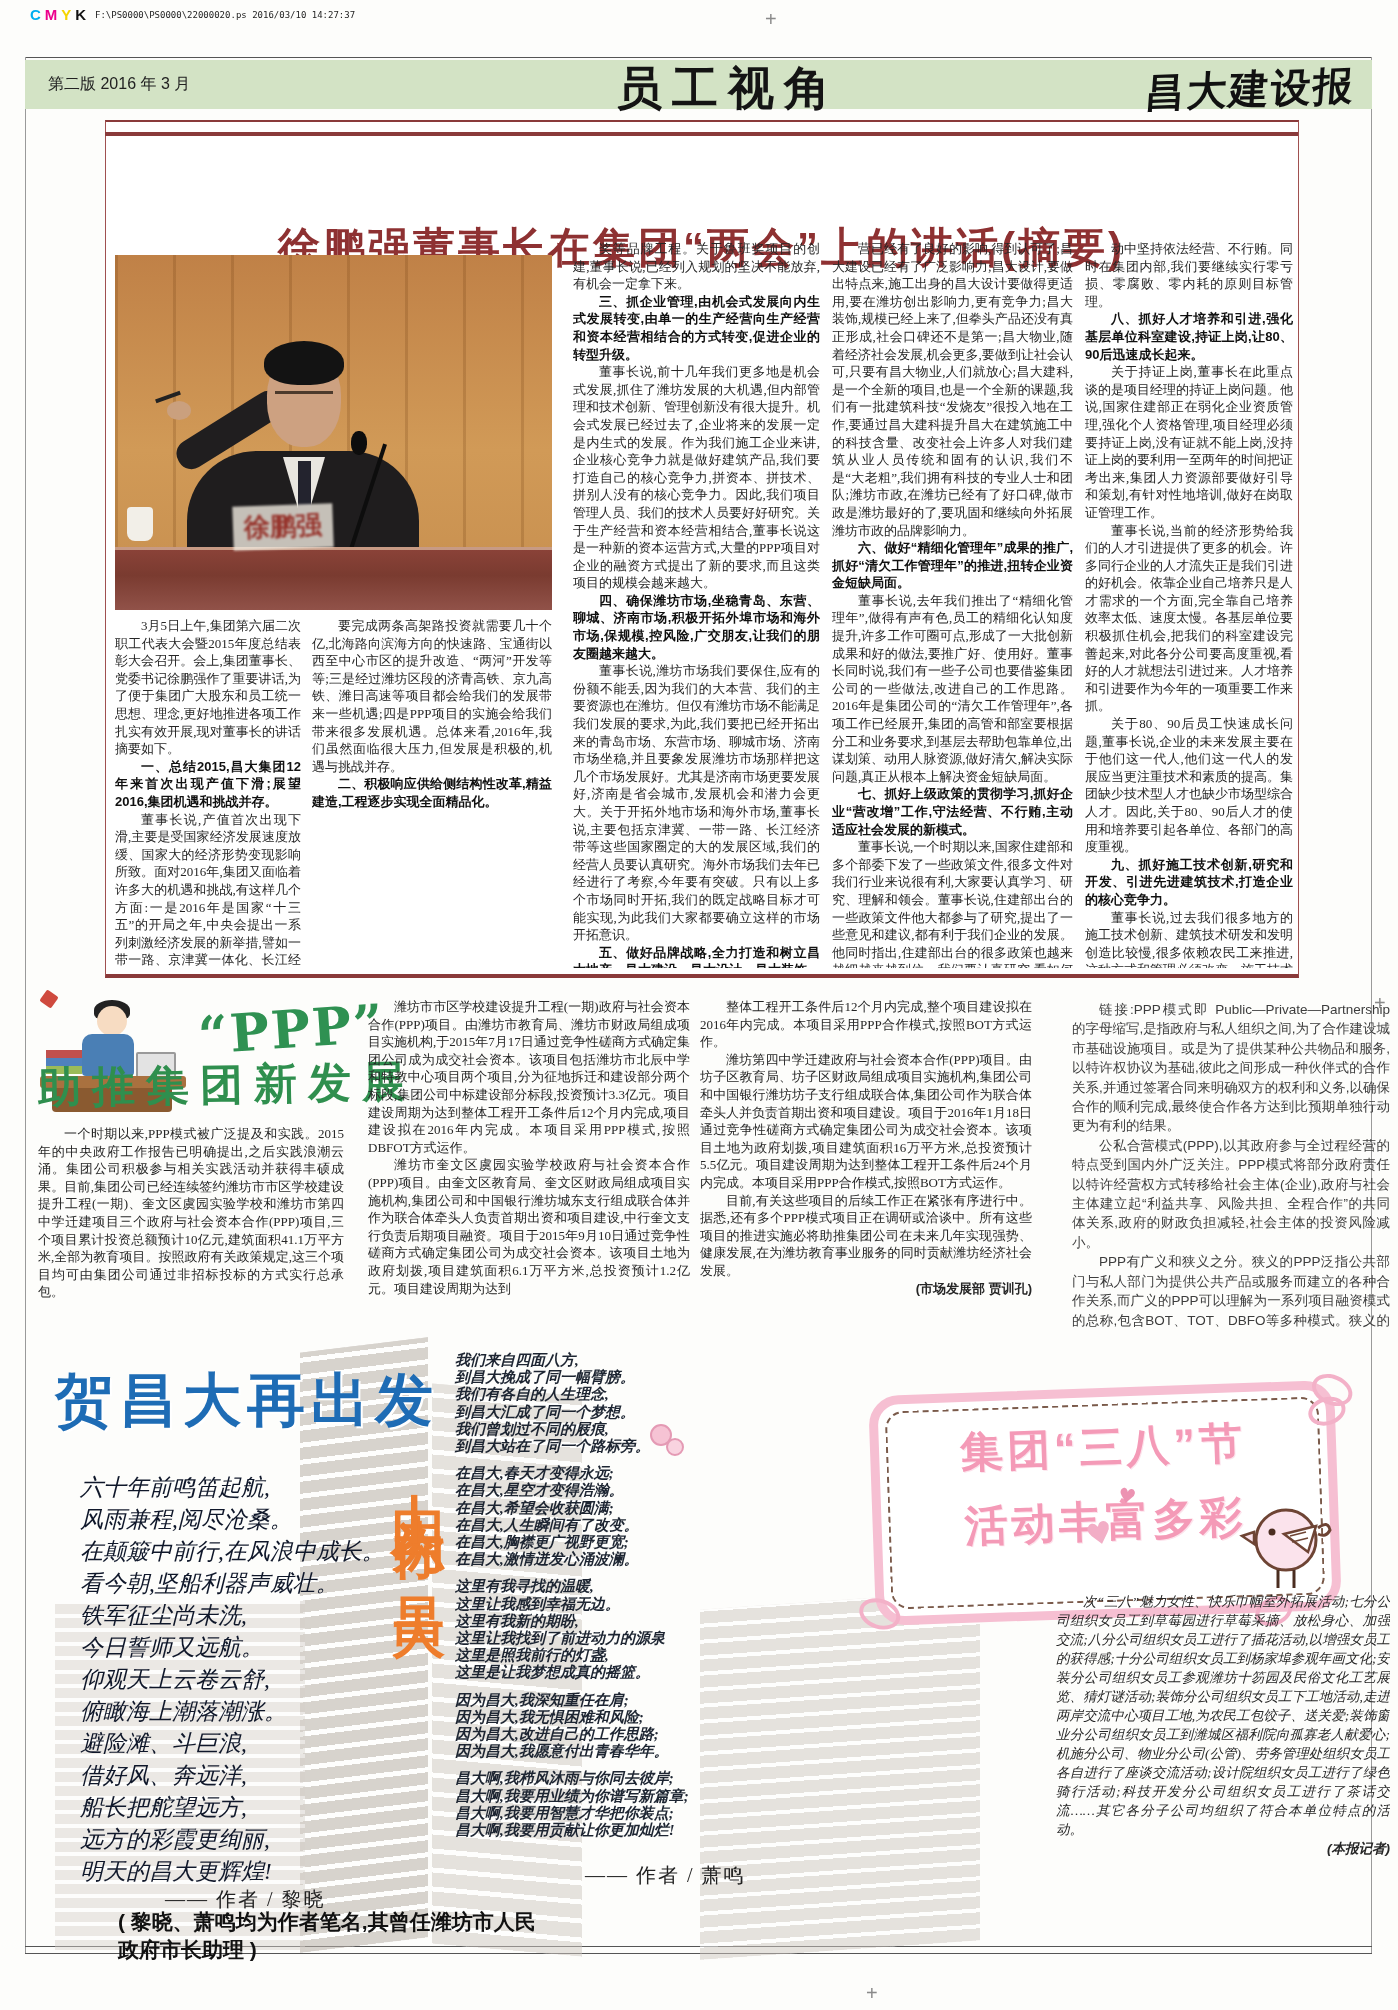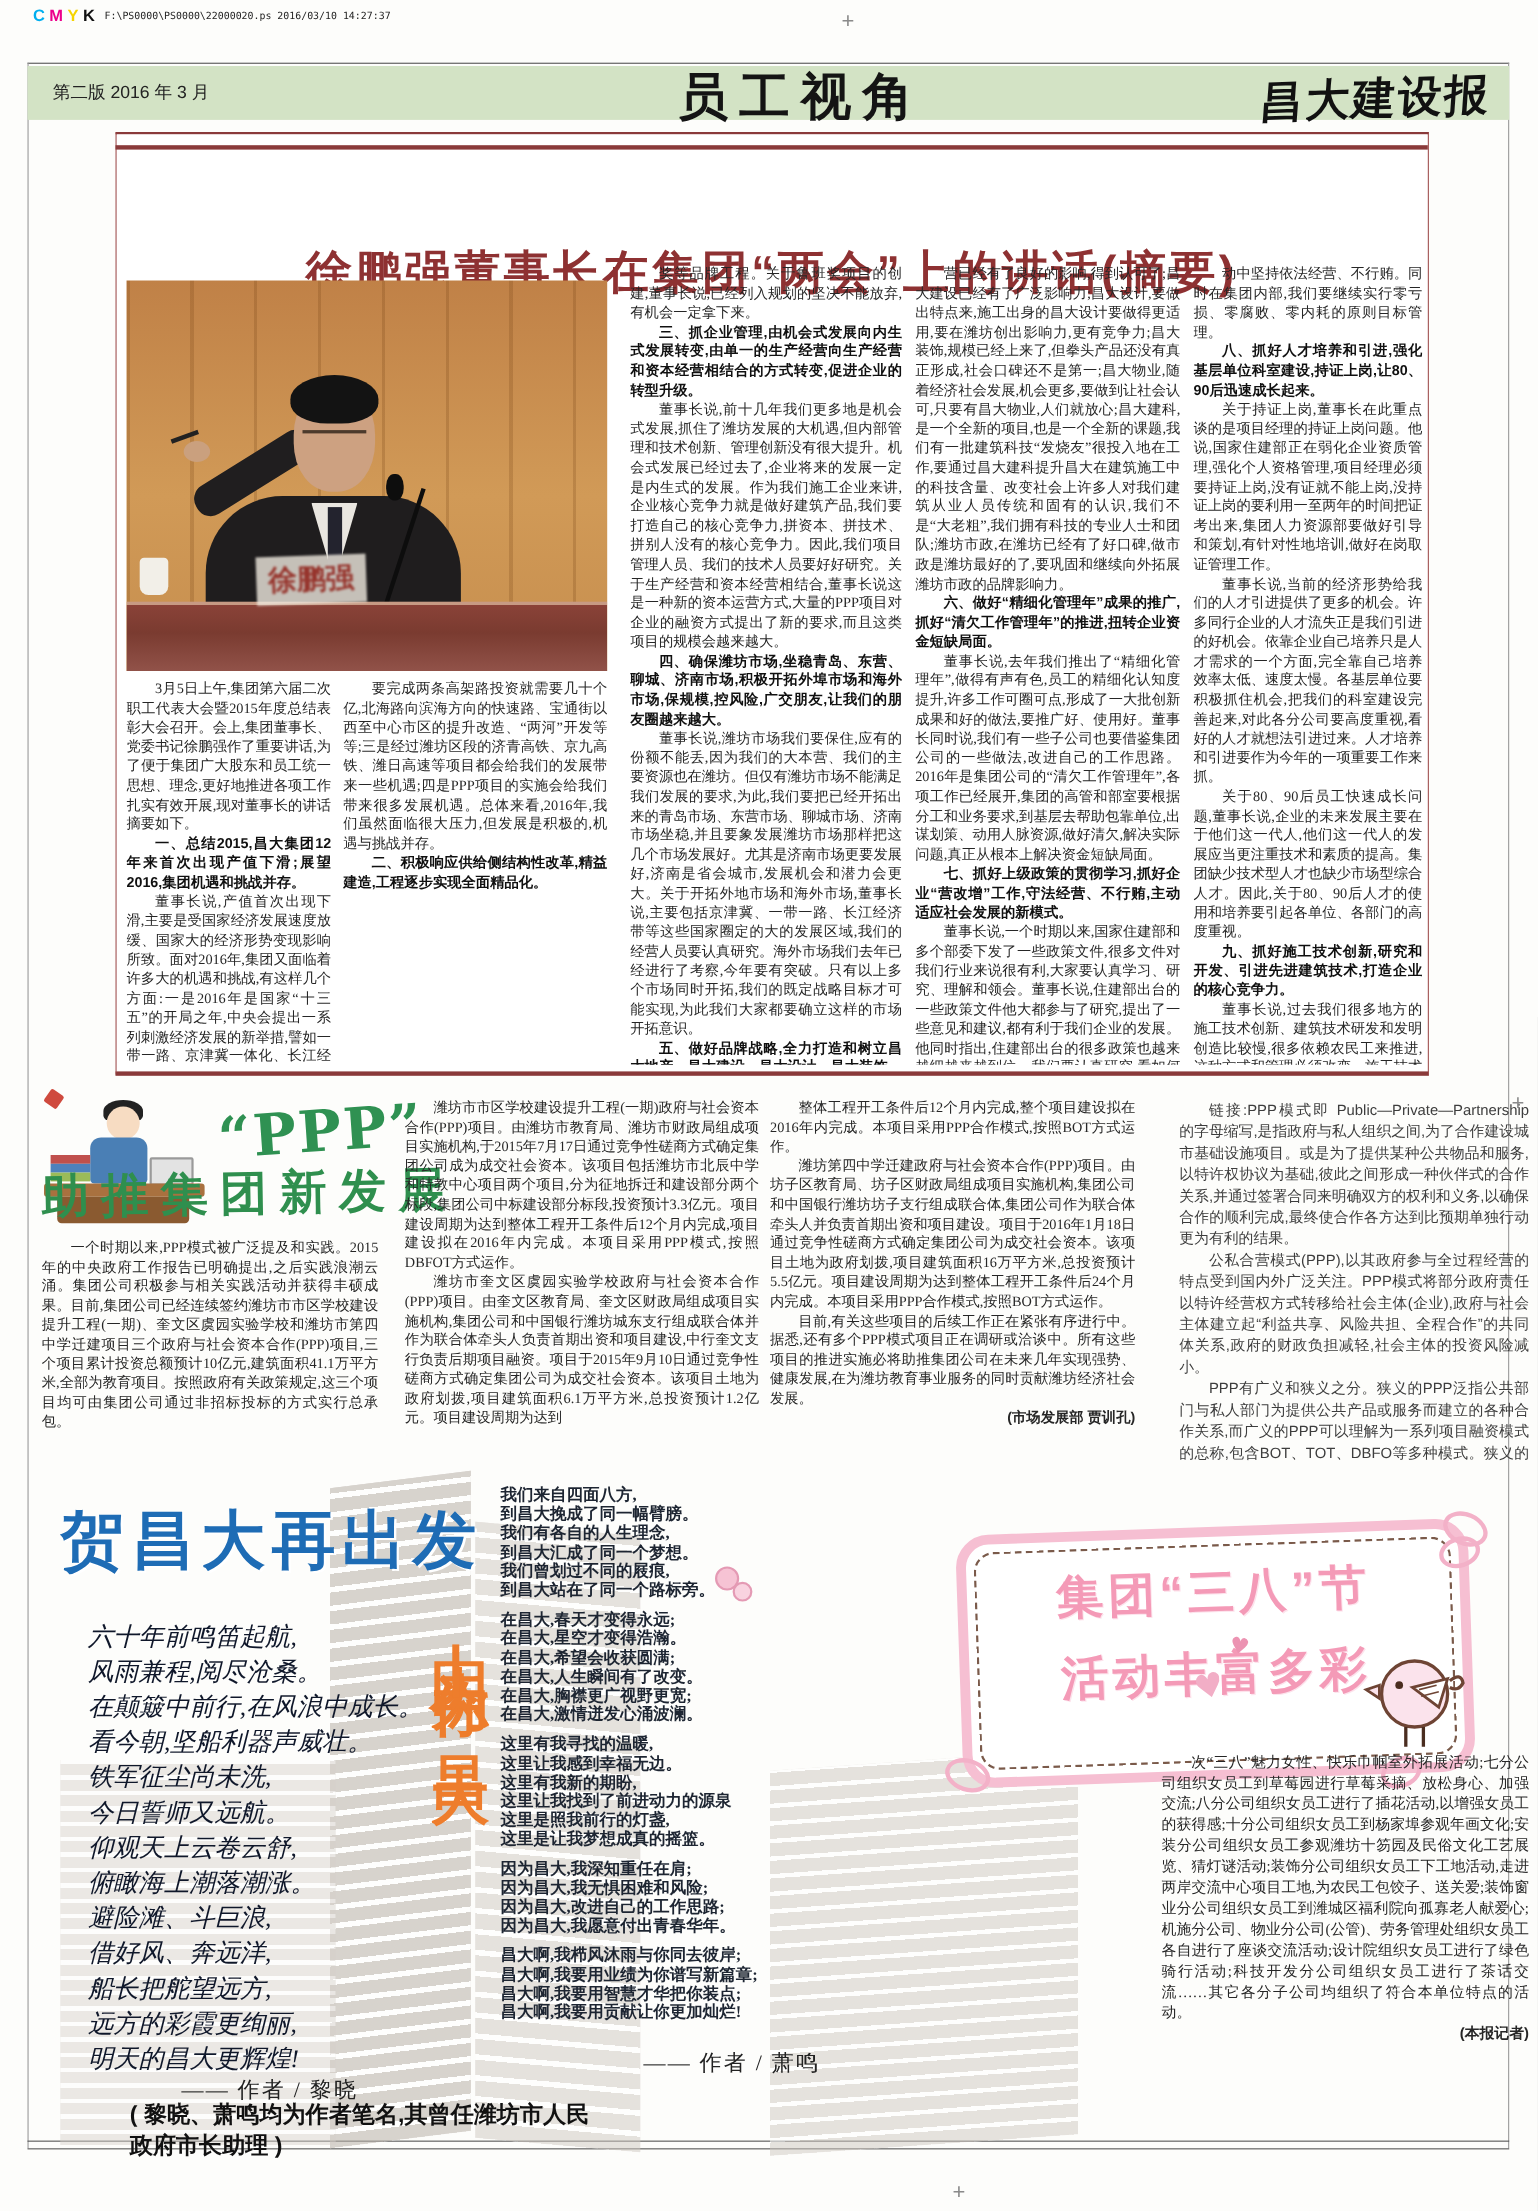--- a/index.html
+++ b/index.html
@@ -91,21 +91,21 @@
      background:repeating-linear-gradient(0deg,#b9b1a9 0 12px,#ffffff 12px 17px),
                 repeating-linear-gradient(90deg,rgba(255,255,255,.85) 0 3px,transparent 3px 15px),#b9b1a9;}
   .sk2{top:1390px;left:432px;width:150px;height:560px;transform:skewY(5deg);opacity:.5;
      background:repeating-linear-gradient(0deg,#cfc8c1 0 14px,#fff 14px 19px),
                 repeating-linear-gradient(90deg,rgba(255,255,255,.9) 0 3px,transparent 3px 17px),#cfc8c1;}
   .sk3{top:1600px;left:55px;width:250px;height:350px;opacity:.45;
      background:repeating-linear-gradient(0deg,#d6d0ca 0 10px,#fff 10px 14px),#d6d0ca;}
   .sk4{top:1600px;left:700px;width:280px;height:350px;opacity:.5;transform:skewY(-4deg);
      background:repeating-linear-gradient(0deg,#cfc8c1 0 12px,#fff 12px 16px),
                 repeating-linear-gradient(90deg,rgba(255,255,255,.9) 0 3px,transparent 3px 16px),#cfc8c1;}
-  .z1{z-index:1;}
+  .z1{z-index:1;font-style:italic;}
   .poem-title{top:1362px;left:55px;width:470px;color:#1e6cb5;font:bold 58px "Liberation Sans",sans-serif;
      letter-spacing:6px;text-shadow:2px 2px 0 #fff;}
   .poem-left{top:1472px;left:80px;width:330px;font-style:italic;font-size:23px;line-height:32px;color:#0f172a;}
   .poem-left .pline{white-space:nowrap;}
   .author{font:20px "Liberation Serif",serif;color:#222;letter-spacing:2px;}
   .author-left{top:1886px;left:165px;}
   .vert-slogan{top:1468px;left:382px;height:440px;writing-mode:vertical-rl;color:#ee7d2c;
      font:bold 54px "DejaVu Serif",serif;letter-spacing:8px;}
   .poem-right{top:1352px;left:455px;width:235px;font-weight:bold;font-size:15px;line-height:17.2px;color:#1d2532;}
   .poem-right .gap{height:10px;}

